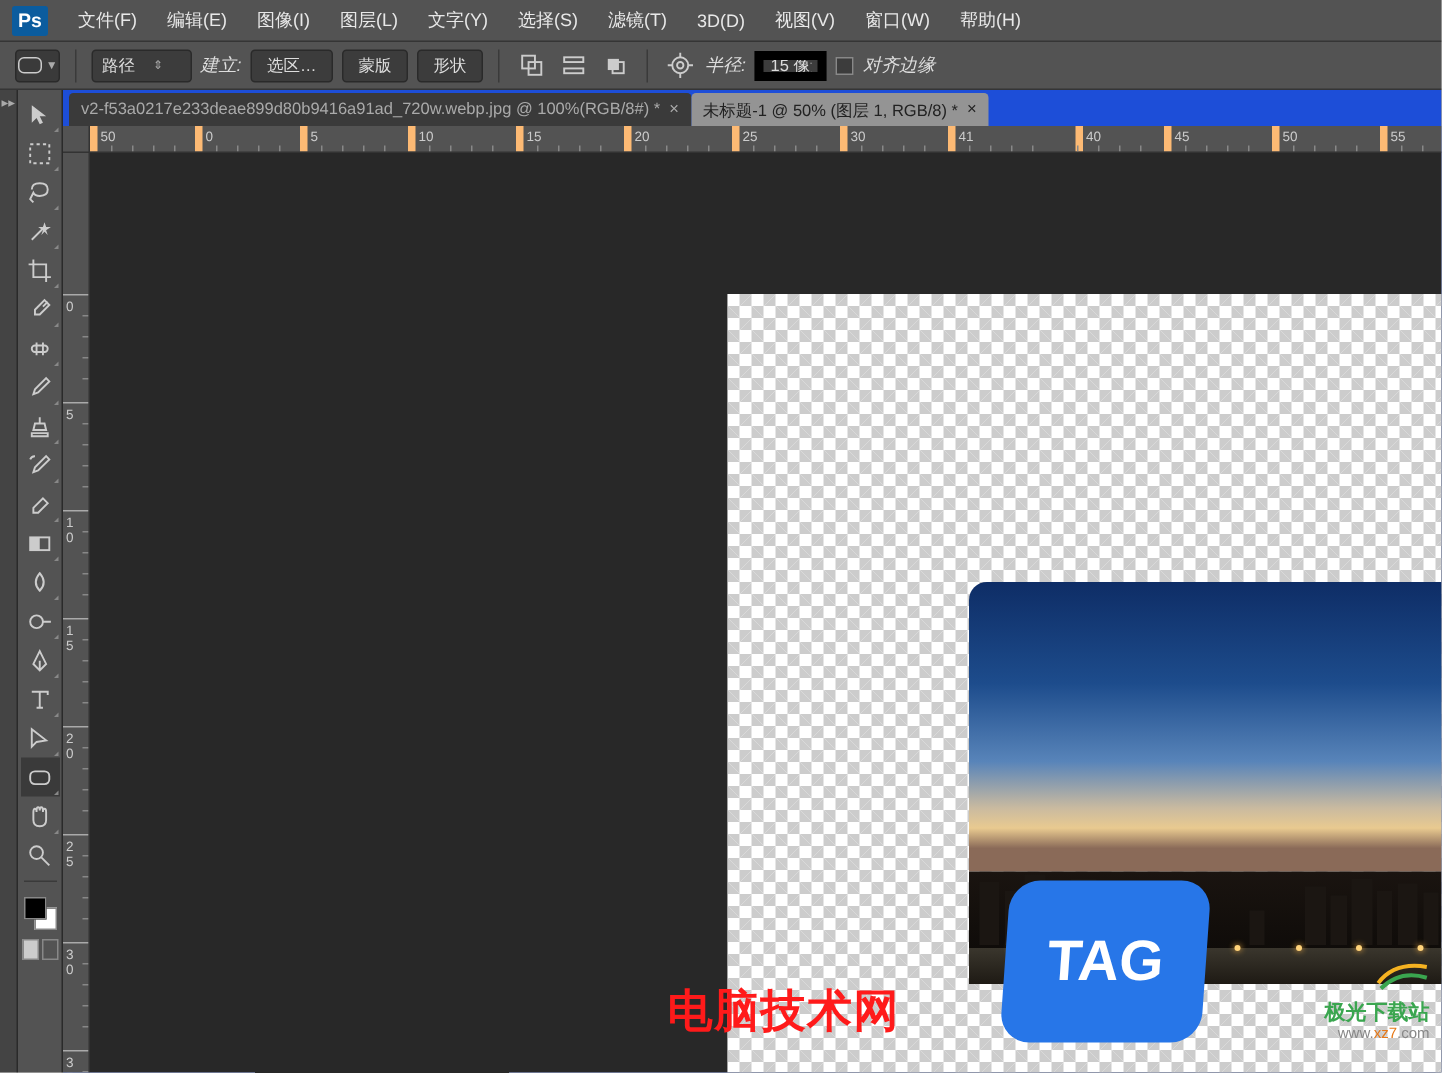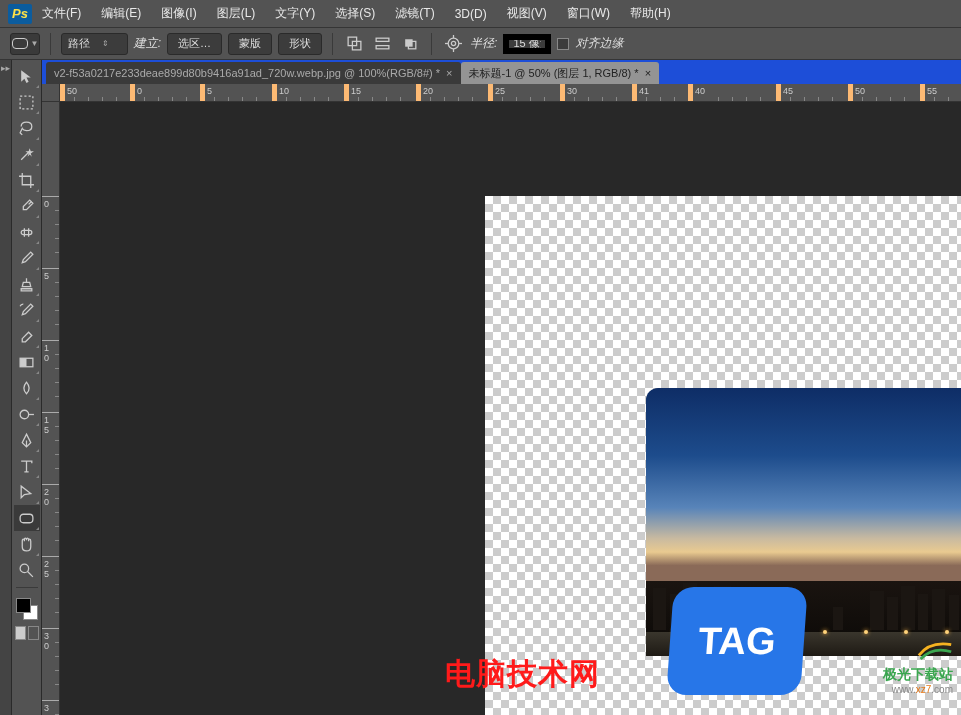--- a/index.html
+++ b/index.html
@@ -1,19 +1,19 @@
 <!DOCTYPE html>
 <html><head>
 <meta charset="utf-8">
 <style>
 * { margin: 0; padding: 0; box-sizing: border-box; font-family: "Microsoft YaHei", sans-serif; }
 body { background: #535353; width: 961px; height: 715px; overflow: hidden; color: #ccc; font-size: 12px; position: relative; }
 
 .menubar { height: 27px; background: #535353; display: flex; align-items: center; padding-left: 8px; }
-.ps-logo { width: 24px; height: 20px; background: #0b5c9e; color: #fde047; display: flex; align-items: center; justify-content: center; font-weight: bold; font-size: 13px; border-radius: 2px; margin-right: 0; font-style: italic; }
+.ps-logo { width: 24px; height: 20px; background: #0b5c9e; color: #ffffff; display: flex; align-items: center; justify-content: center; font-weight: bold; font-size: 13px; border-radius: 2px; margin-right: 10px; }
 .menu-item { padding: 0 10px; color: #e8e8e8; font-size: 12px; cursor: pointer; }
 
 .optionsbar { height: 33px; background: #535353; border-top: 1px solid #353535; border-bottom: 1px solid #353535; display: flex; align-items: center; padding-left: 10px; gap: 6px; }
 .tool-preview { width: 30px; height: 22px; background: #3a3a3a; border: 1px solid #2a2a2a; border-radius: 3px; display: flex; align-items: center; justify-content: center; }
 .tool-shape { width: 16px; height: 11px; border: 1px solid #ccc; border-radius: 4px; }
 .dropdown-arrow { font-size: 8px; color: #aaa; margin-left: 3px; }
 .opt-label { color: #ddd; font-size: 12px; font-style: italic; }
 .opt-select { background: #3c3c3c; border: 1px solid #2a2a2a; color: #ddd; height: 22px; padding: 0 18px 0 6px; font-size: 11px; position: relative; border-radius: 3px; display: flex; align-items: center; }
 .opt-btn { background: #3c3c3c; border: 1px solid #2a2a2a; color: #ddd; height: 22px; padding: 0 10px; font-size: 11px; border-radius: 3px; display: flex; align-items: center; }
 .opt-icon { width: 22px; height: 22px; display: flex; align-items: center; justify-content: center; color: #ccc; }
@@ -342,21 +342,21 @@
         <div class="ruler-tick-h" style="left: 500px;">30</div>
         <div class="ruler-minor" style="left: 514px;"></div>
         <div class="ruler-minor" style="left: 528px;"></div>
         <div class="ruler-minor" style="left: 542px;"></div>
         <div class="ruler-minor" style="left: 556px;"></div>
         <div class="ruler-tick-h" style="left: 572px;">41</div>
         <div class="ruler-minor" style="left: 586px;"></div>
         <div class="ruler-minor" style="left: 600px;"></div>
         <div class="ruler-minor" style="left: 614px;"></div>
         <div class="ruler-minor" style="left: 628px;"></div>
-        <div class="ruler-tick-h" style="left: 628px;">40</div>
+        <div class="ruler-tick-h" style="left: 657px;">40</div>
         <div class="ruler-minor" style="left: 658px;"></div>
         <div class="ruler-minor" style="left: 672px;"></div>
         <div class="ruler-minor" style="left: 686px;"></div>
         <div class="ruler-minor" style="left: 700px;"></div>
         <div class="ruler-tick-h" style="left: 716px;">45</div>
         <div class="ruler-minor" style="left: 730px;"></div>
         <div class="ruler-minor" style="left: 744px;"></div>
         <div class="ruler-minor" style="left: 758px;"></div>
         <div class="ruler-minor" style="left: 772px;"></div>
         <div class="ruler-tick-h" style="left: 788px;">50</div>

